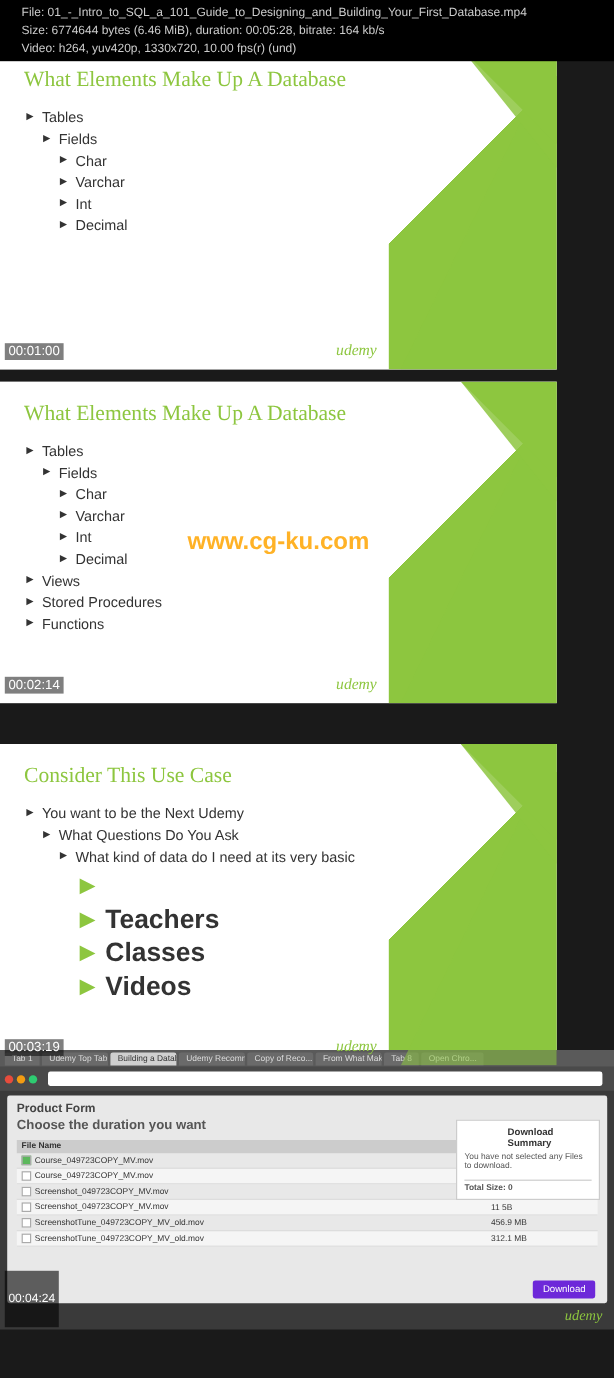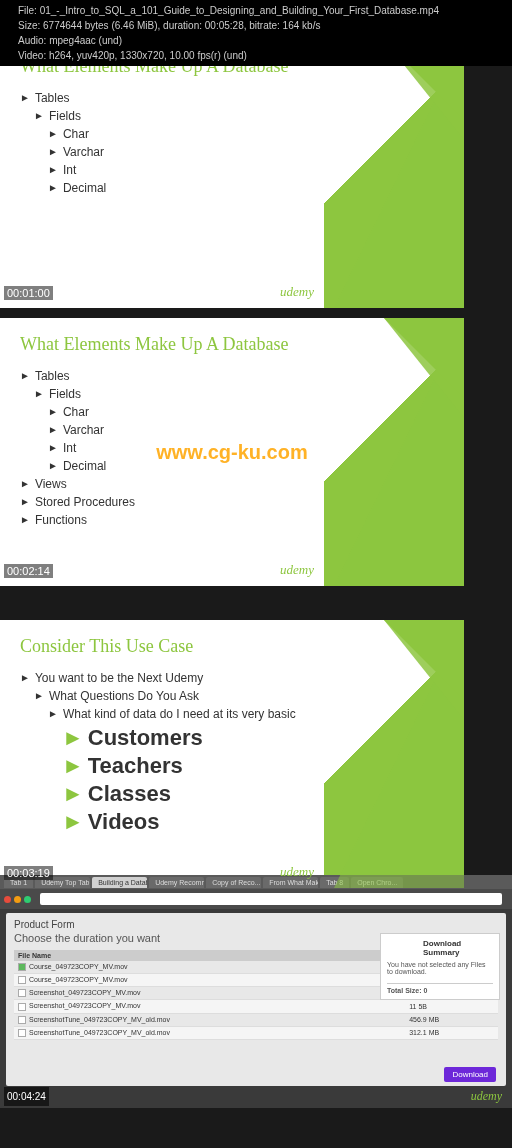--- a/index.html
+++ b/index.html
@@ -223,21 +223,21 @@
       margin: 4px 6px;
       border-radius: 2px;
       padding: 6px 8px;
       height: calc(100% - 60px);
       position: relative;
     }
 
     .download-panel-title {
       font-size: 11px;
       color: #555;
-      font-weight: normal;
+      font-weight: bold;
       margin-bottom: 6px;
     }
 
     .download-table {
       width: 100%;
       font-size: 7px;
       color: #333;
       border-collapse: collapse;
     }
     .download-table th {
@@ -301,21 +301,21 @@
       cursor: pointer;
     }
 
     .bottom-timestamp {
       position: absolute;
       bottom: 2px;
       left: 4px;
       font-size: 10px;
       color: #fff;
       background: rgba(0,0,0,0.6);
-      padding: 4px 3px;
+      padding: 18px 3px;
       z-index: 10;
     }
 
     .bottom-udemy {
       position: absolute;
       bottom: 4px;
       right: 10px;
       font-size: 12px;
       color: #8dc63f;
       font-style: italic;
@@ -346,21 +346,20 @@
       pointer-events: none;
       z-index: 1;
     }
   </style>
 </head>
 <body>
 
 <div class="info-bar">
   <div>File: 01_-_Intro_to_SQL_a_101_Guide_to_Designing_and_Building_Your_First_Database.mp4</div>
   <div>Size: 6774644 bytes (6.46 MiB), duration: 00:05:28, bitrate: 164 kb/s</div>
-  <div>Audio: mpeg4aac (und)</div>
   <div>Video: h264, yuv420p, 1330x720, 10.00 fps(r) (und)</div>
 </div>
 
 <div class="slide slide-1">
   <div class="slide-content">
     <div class="slide-title">What Elements Make Up A Database</div>
     <ul class="bullet-list">
       <li>
         <span class="bullet-arrow">►</span>
         <span>Tables</span>
@@ -460,21 +459,20 @@
         <span>What Questions Do You Ask</span>
       </li>
       <li class="sub2">
         <span class="bullet-arrow">►</span>
         <span>What kind of data do I need at its very basic</span>
       </li>
     </ul>
     <div style="padding-left: 42px; margin-top: 4px;">
       <div class="big-bullet">
         <span class="arrow">►</span>
-        <span>Customers</span>
       </div>
       <div class="big-bullet">
         <span class="arrow">►</span>
         <span>Teachers</span>
       </div>
       <div class="big-bullet">
         <span class="arrow">►</span>
         <span>Classes</span>
       </div>
       <div class="big-bullet">

